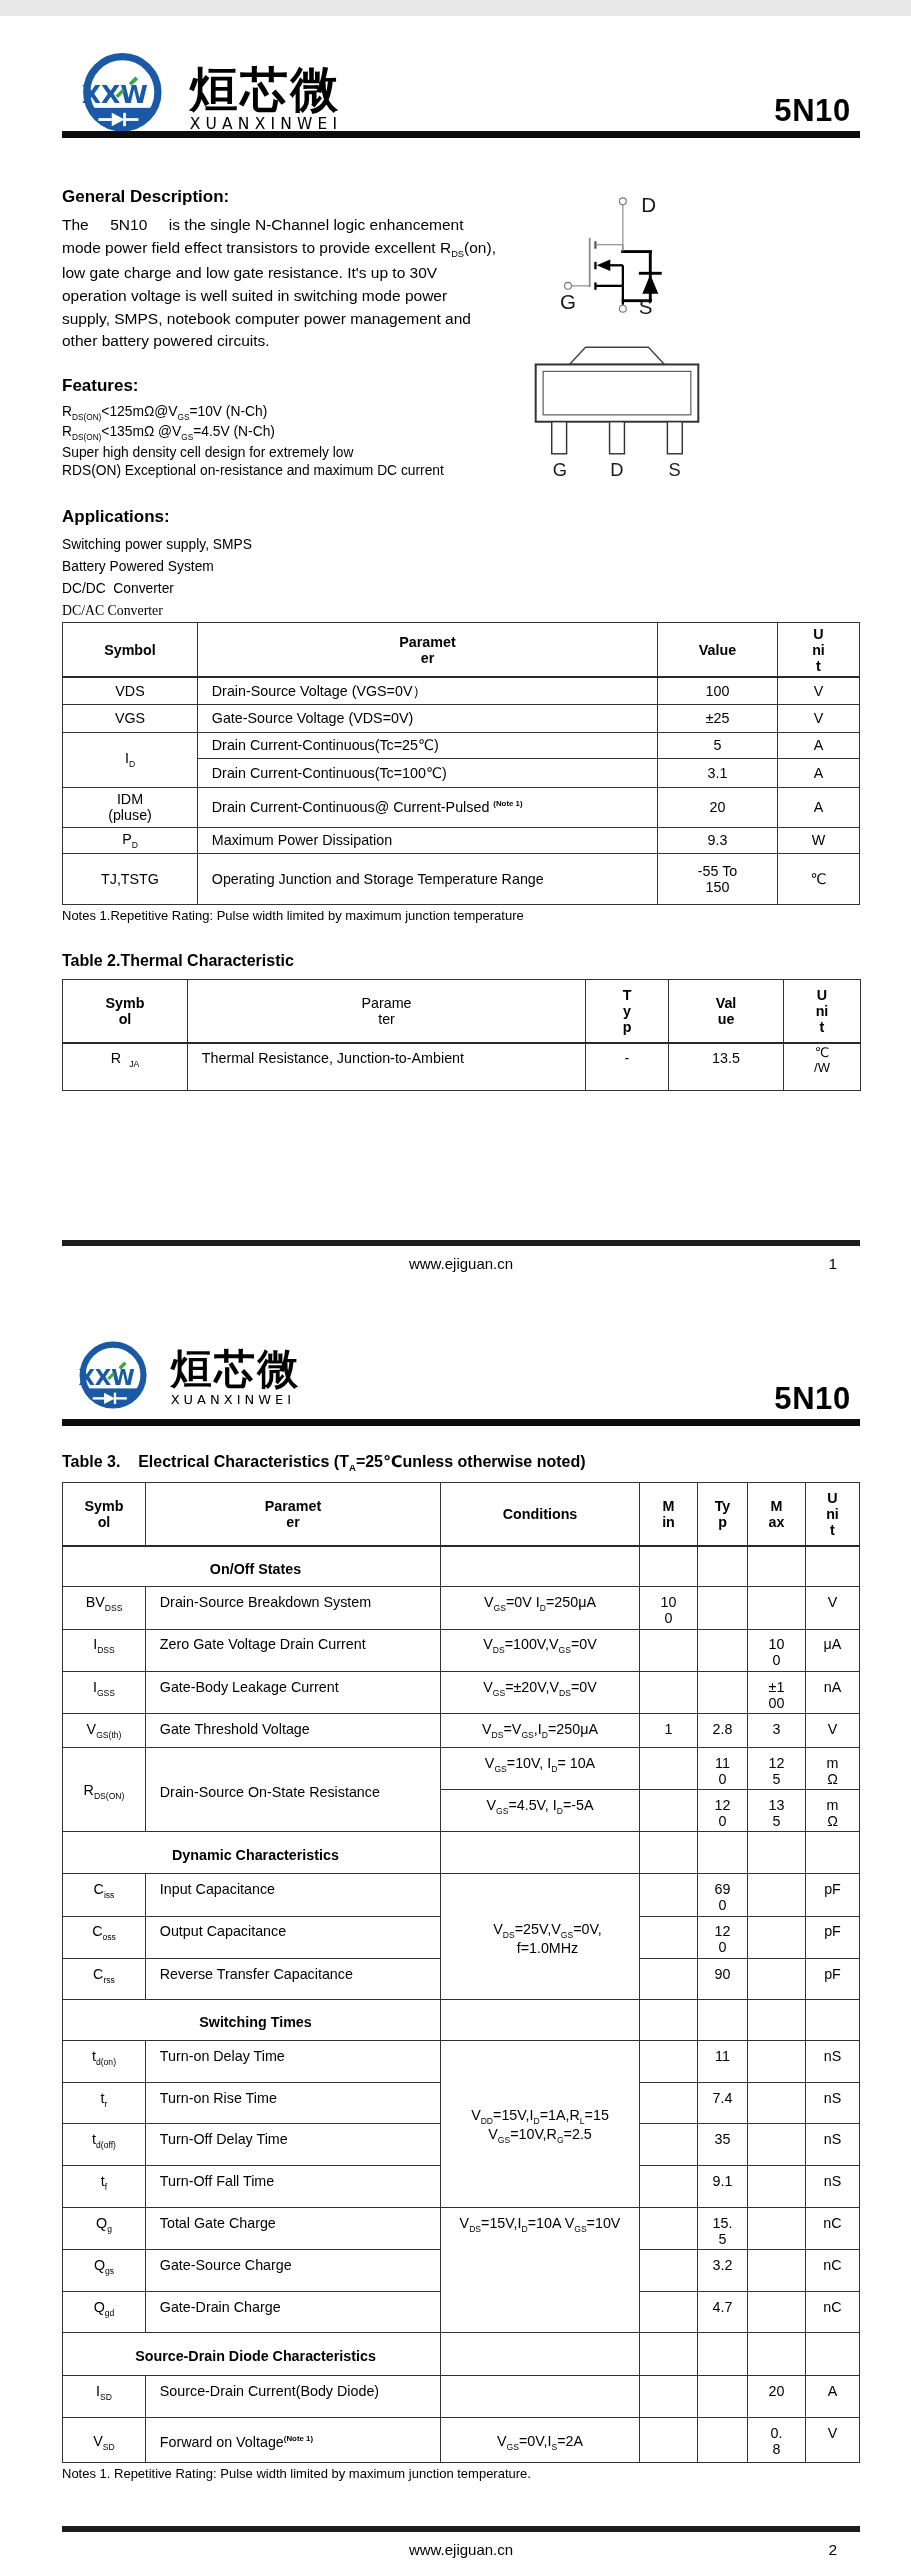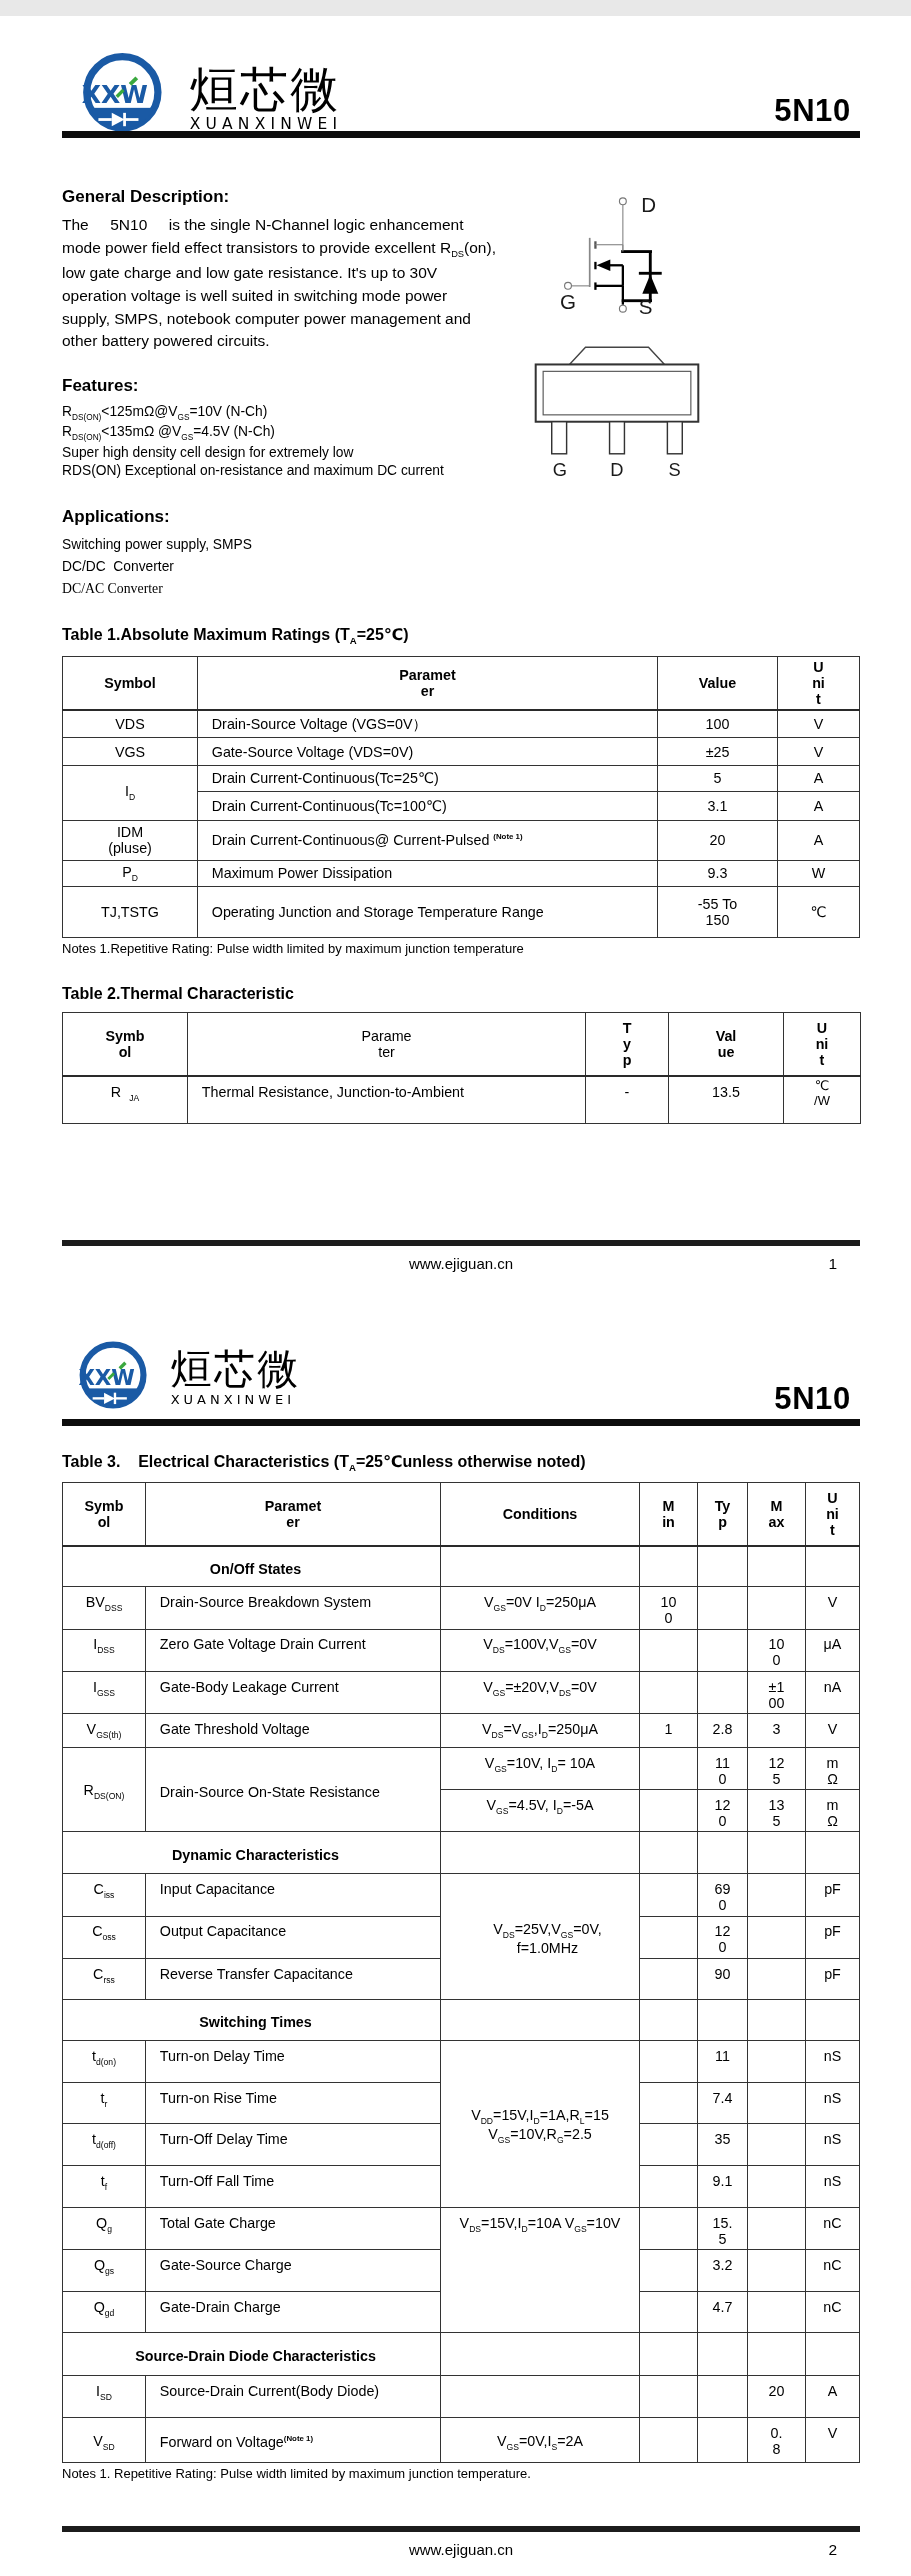--- a/index.html
+++ b/index.html
@@ -9,21 +9,21 @@
   .canvas { position:relative; width:912px; height:2576px; margin:16px auto; background:#ffffff; overflow:hidden; }
   .page { position:relative; width:912px; }
   #p1 { height:1318px; }
   #p2 { height:1258px; }
 
   
   .page-head { position:relative; height:122px; margin:0 52px 0 62px; }
   .brand { position:absolute; left:1.1px; top:34px; display:flex; align-items:flex-start; }
   .logo-svg { width:122px; height:89px; display:block; }
   .brand-text { margin-left:4.6px; padding-top:15px; }
-  .brand-cn { font-size:48px; font-weight:normal; line-height:1.0; letter-spacing:2.3px; font-family:"DejaVu Sans",sans-serif; }
+  .brand-cn { font-size:48px; font-weight:bold; line-height:1.0; letter-spacing:2.3px; font-family:"DejaVu Sans",sans-serif; }
   .brand-en { font-size:15.5px; letter-spacing:5.2px; margin-top:2.3px; font-family:"DejaVu Sans",sans-serif; }
   .partno { position:absolute; right:9.2px; bottom:9.2px; font-size:31px; font-weight:bold; letter-spacing:0.6px; }
   .head-rule { position:absolute; left:0; right:0; bottom:0; height:7.5px; background:#0d0d0d; }
 
   
   .cols { display:flex; margin:49px 52px 0 62px; }
   .col-left { width:448px; }
   .col-right { width:350px; padding-left:16px; }
   h3.sec { font-size:17px; font-weight:bold; margin-bottom:6.9px; }
   .desc { font-size:15.5px; line-height:1.48; width:436px; }
@@ -106,20 +106,21 @@
         <p class="desc">The&nbsp;&nbsp;&nbsp;&nbsp;&nbsp;5N10&nbsp;&nbsp;&nbsp;&nbsp;&nbsp;is the single N-Channel logic enhancement mode power field effect transistors to provide excellent R<sub>DS</sub>(on), low gate charge and low gate resistance. It's up to 30V operation voltage is well suited in switching mode power supply, SMPS, notebook computer power management and other battery powered circuits.</p>
 
         <h3 class="sec feat-h">Features:</h3>
         <div class="feat-line">R<sub>DS(ON)</sub>&lt;125mΩ@V<sub>GS</sub>=10V (N-Ch)</div>
         <div class="feat-line">R<sub>DS(ON)</sub>&lt;135mΩ @V<sub>GS</sub>=4.5V (N-Ch)</div>
         <div class="feat-line">Super high density cell design for extremely low</div>
         <div class="feat-line">RDS(ON) Exceptional on-resistance and maximum DC current</div>
 
         <h3 class="sec app-h">Applications:</h3>
         <div class="app-line">Switching power supply, SMPS</div>
+        <div class="app-line">Battery Powered System</div>
         <div class="app-line">DC/DC&nbsp; Converter</div>
         <div class="app-line app-serif">DC/AC Converter</div>
       </div>
 
       <div class="col-right">
         <svg class="mosfet-svg" viewBox="0 0 252 212">
           <circle cx="110" cy="12" r="6" fill="none" stroke="#777" stroke-width="2"></circle>
           <text x="142" y="30" font-size="36" fill="#1a1a1a">D</text>
           <line x1="110" y1="18" x2="110" y2="100" stroke="#888" stroke-width="2"></line>
           <line x1="107" y1="100" x2="161" y2="100" stroke="#000" stroke-width="5"></line>
@@ -154,21 +155,20 @@
           <rect x="36" y="134" width="26" height="56" fill="#fff" stroke="#333" stroke-width="2.5"></rect>
           <rect x="137" y="134" width="26" height="56" fill="#fff" stroke="#333" stroke-width="2.5"></rect>
           <rect x="238" y="134" width="26" height="56" fill="#fff" stroke="#333" stroke-width="2.5"></rect>
           <text x="38" y="228" font-size="32" fill="#1a1a1a">G</text>
           <text x="138" y="228" font-size="32" fill="#1a1a1a">D</text>
           <text x="240" y="228" font-size="32" fill="#1a1a1a">S</text>
         </svg>
       </div>
     </div>
 
-    <div class="tbl-title" style="margin-top:25px;">Table 1.Absolute Maximum Ratings (T<sub>A</sub>=25℃)</div>
     <table class="t t1">
       <colgroup>
           <col style="width:135px">
           <col style="width:460px">
           <col style="width:120px">
           <col style="width:82px">
         </colgroup>
       <tbody>
           <tr class="hdr" style="height:54px">
         <td>Symbol</td>

